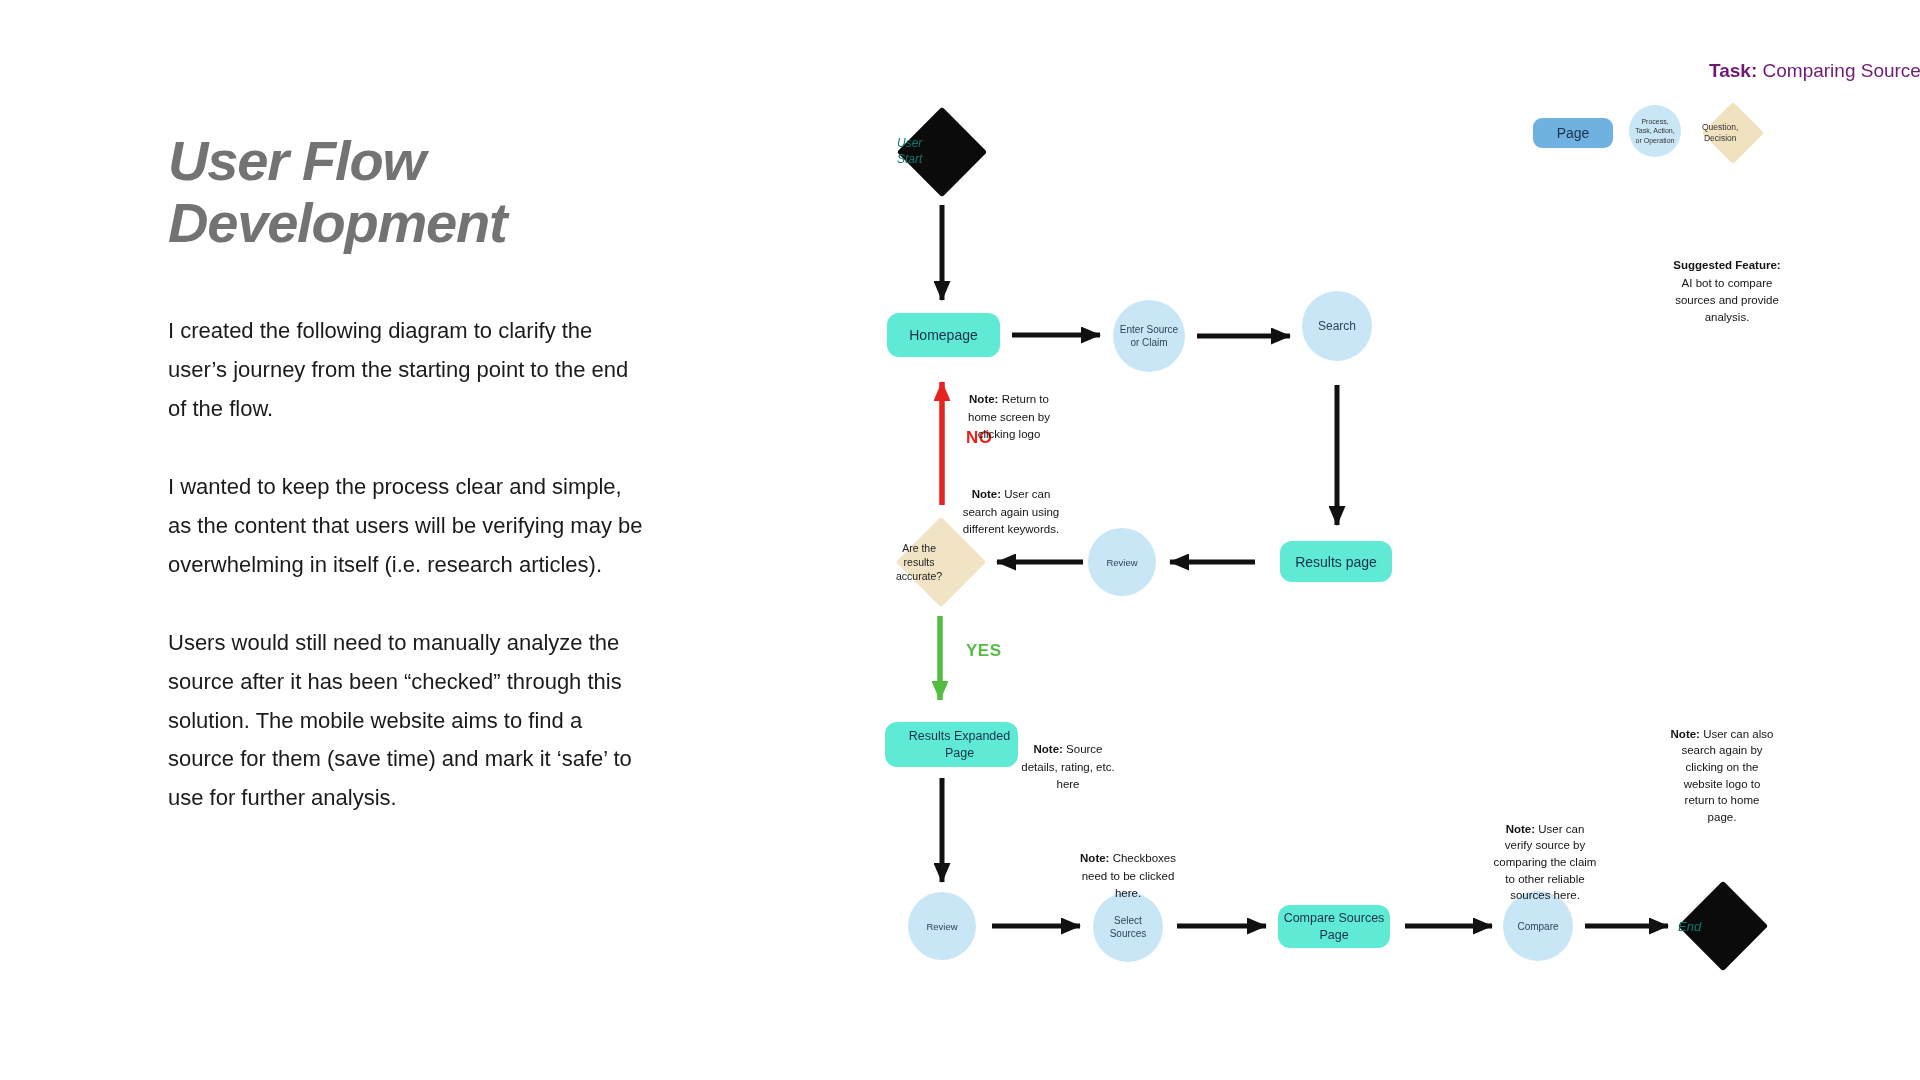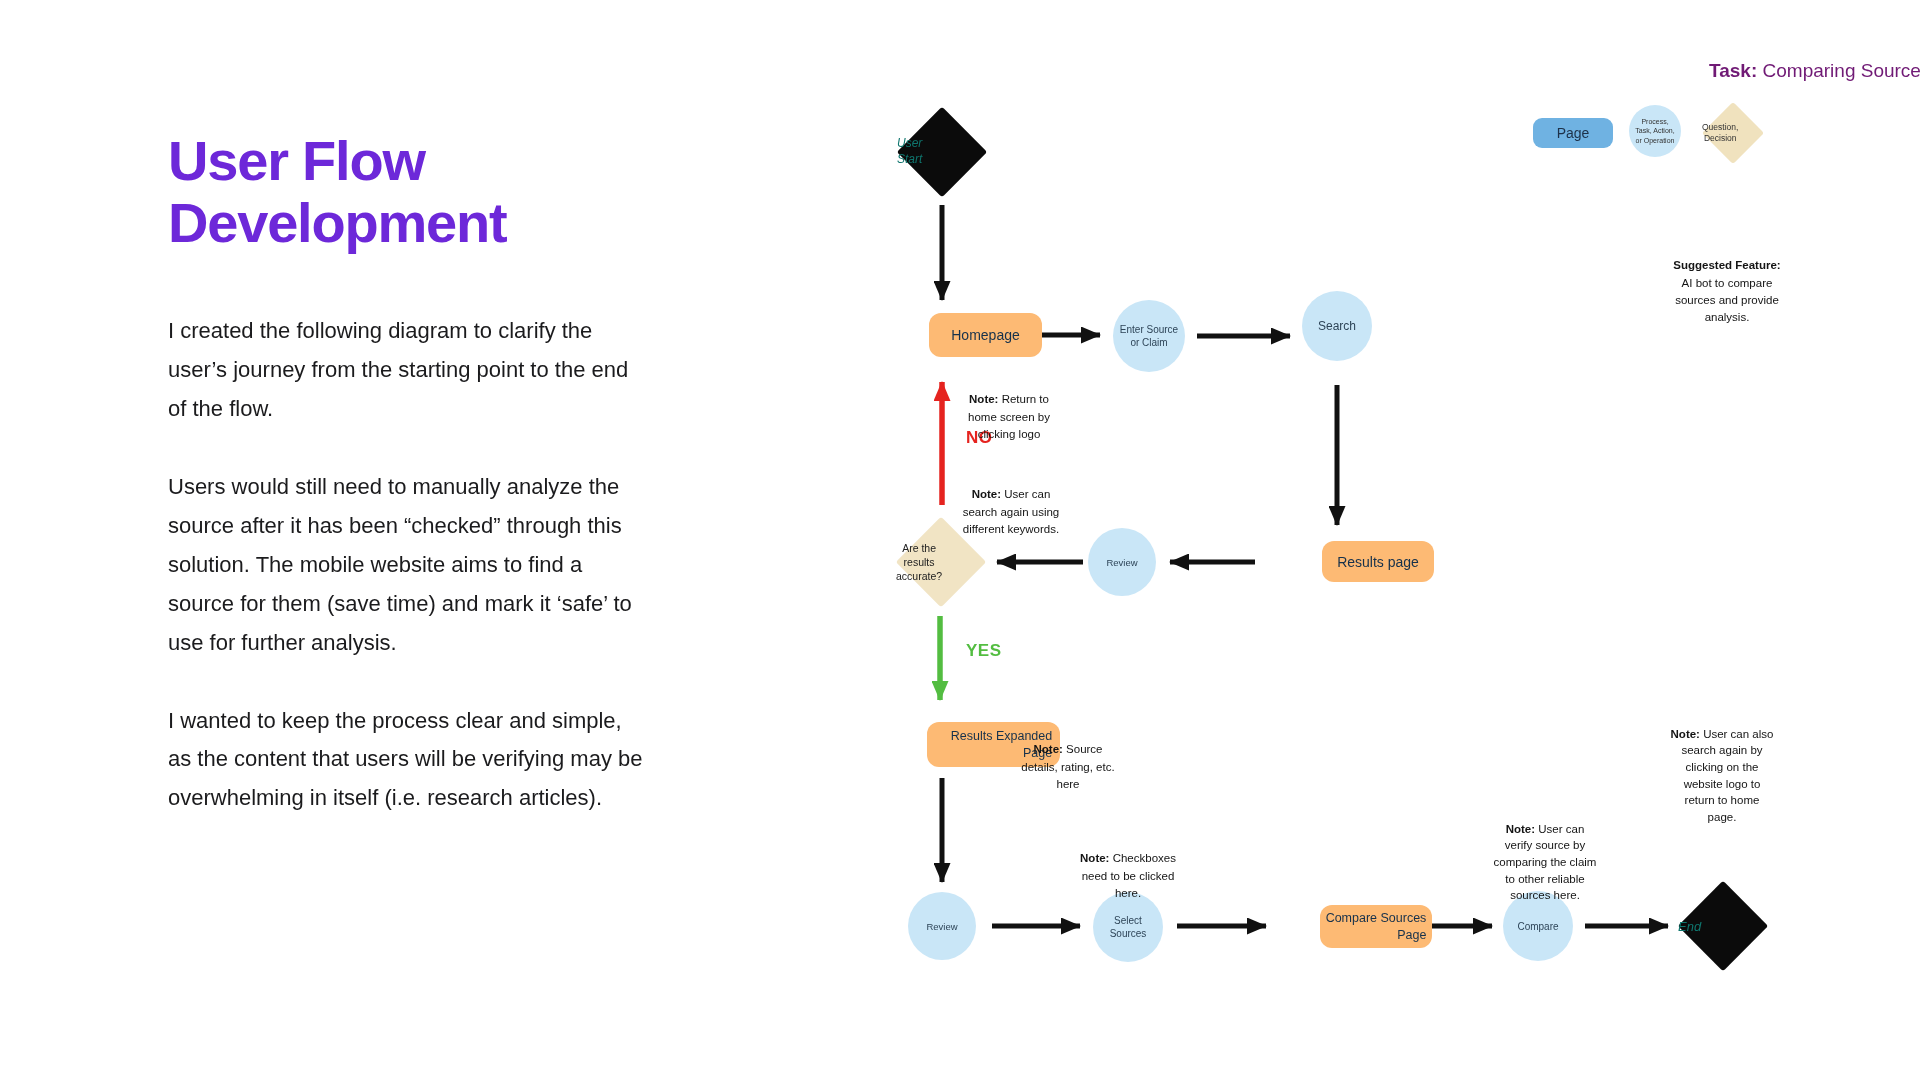--- a/index.html
+++ b/index.html
@@ -1,21 +1,21 @@
 <!DOCTYPE html>
 <html><head>
 <meta charset="utf-8">
 <style>
   html,body{margin:0;padding:0;background:#fff;}
   body{font-family:"Liberation Sans","DejaVu Sans",sans-serif;color:#1c1c1e;}
   #stage{position:relative;width:1920px;height:1080px;background:#fff;overflow:hidden;}
 
   
   .title{position:absolute;left:168px;top:92px;width:520px;
-         font-size:56px;line-height:1.12;font-weight:700;letter-spacing:-1.2px;color:#6d28d9;}
+         font-size:56px;line-height:1.12;font-weight:700;letter-spacing:-1.2px;color:#737373;font-style:italic;}
   .paragraphs{position:absolute;left:168px;top:312px;width:560px;}
   .para{font-size:22px;line-height:1.77;white-space:pre-line;margin:0 0 39px 0;color:#1b1b1d;}
 
   
   .task-label{position:absolute;left:1709px;top:60px;font-size:19px;color:#701a75;white-space:nowrap;}
   .task-label b{font-weight:700;}
   .legend-page{position:absolute;left:1533px;top:118px;width:80px;height:30px;border-radius:9px;
                background:#6FB2E2;display:flex;align-items:center;justify-content:center;
                font-size:14px;color:#1d3149;}
   .legend-circle{position:absolute;left:1629px;top:105px;width:52px;height:52px;border-radius:50%;
@@ -25,22 +25,22 @@
   .diamond::before{content:"";position:absolute;transform:rotate(45deg);background:var(--fill);border-radius:3px;}
   .diamond .lbl{position:relative;z-index:1;white-space:pre-line;}
   .legend-diamond{left:1702px;top:102px;width:62px;height:62px;--fill:#F0E2BE;}
   .legend-diamond::before{inset:9px;}
   .legend-diamond .lbl{font-size:8.5px;line-height:1.35;color:#333;}
   .suggested{position:absolute;left:1668px;top:240px;width:118px;font-size:11.5px;line-height:1.5;
              text-align:center;white-space:pre-line;color:#141414;}
   .suggested b{font-weight:700;}
 
   
-  .node-rect{position:absolute;border-radius:12px;background:#fdba74;display:flex;align-items:center;
-             justify-content:center;text-align:right;color:#16314b;white-space:pre-line;margin-left:42px;}
+  .node-rect{position:absolute;border-radius:12px;background:#5eead4;display:flex;align-items:center;
+             justify-content:center;text-align:center;color:#16314b;white-space:pre-line;}
   .node-circle{position:absolute;border-radius:50%;background:#C9E6F7;display:flex;align-items:center;
                justify-content:center;text-align:center;color:#2e4558;white-space:pre-line;}
   .nd-terminal{--fill:#0b0b0b;}
   .nd-terminal .lbl{color:#0f766e;font-style:italic;}
   .nd-question{--fill:#F1E4C4;}
 
   #n-user-start{left:897px;top:107px;width:90px;height:90px;}
   #n-user-start::before{inset:13px;}
   #n-user-start .lbl{font-size:12px;line-height:1.3;}
   #n-homepage{left:887px;top:313px;width:113px;height:44px;font-size:14px;}
@@ -81,28 +81,28 @@
 <body>
 
 <div id="stage">
 
   <h1 class="title" style="white-space:pre-line">User Flow
 Development</h1>
   <div class="paragraphs">
     <p class="para">I created the following diagram to clarify the
 user’s journey from the starting point to the end
 of the flow.</p>
+    <p class="para">I wanted to keep the process clear and simple,
+as the content that users will be verifying may be
+overwhelming in itself (i.e. research articles).</p>
     <p class="para">Users would still need to manually analyze the
 source after it has been “checked” through this
 solution. The mobile website aims to find a
 source for them (save time) and mark it ‘safe’ to
 use for further analysis.</p>
-    <p class="para">I wanted to keep the process clear and simple,
-as the content that users will be verifying may be
-overwhelming in itself (i.e. research articles).</p>
   </div>
 
   <div class="task-label">
     <b>Task:</b><span> Comparing Sources</span>
   </div>
   <div class="legend-page">Page</div>
   <div class="legend-circle">Process,
 Task, Action,
 or Operation</div>
   <div class="diamond legend-diamond">

